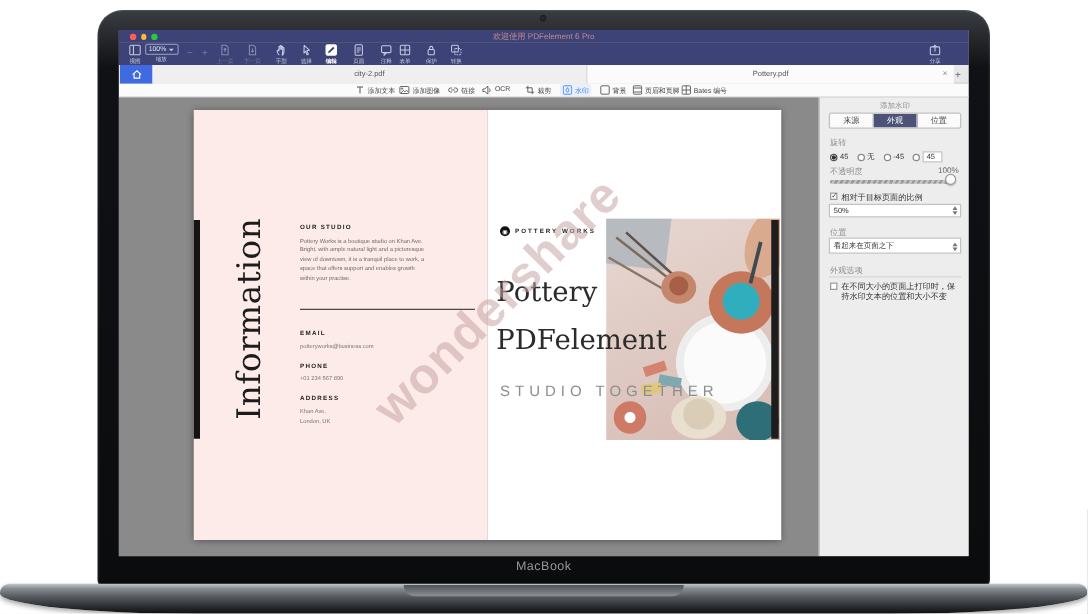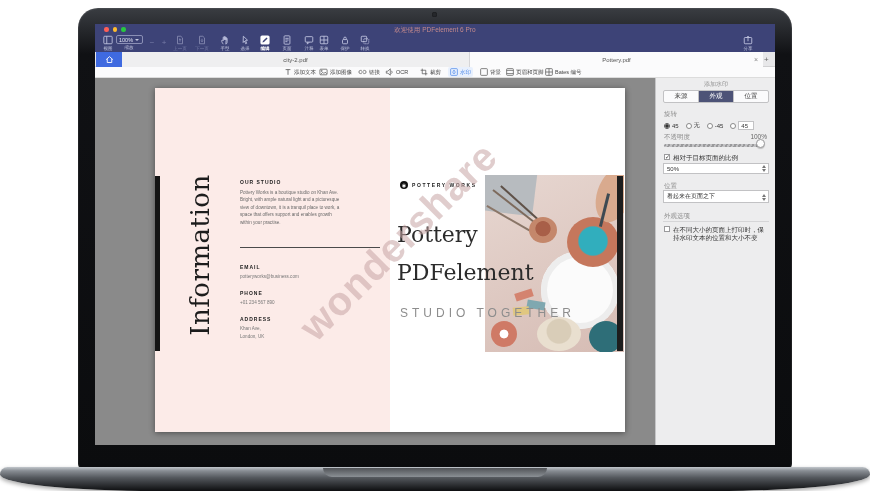--- a/index.html
+++ b/index.html
@@ -420,15 +420,16 @@
 
       <div class="p-lbl" style="top:134px">外观选项</div>
       <div class="sep" style="top:143px"></div>
       <div class="chk-row" style="left:8px;top:148px;width:104px">
         <div class="chk"></div>
         <span style="line-height:8px">在不同大小的页面上打印时，保持水印文本的位置和大小不变</span>
       </div>
     </div>
   </div>
 
+  <div class="macbook-label" style="left:78px">MacBook</div>
   <div class="base"></div>
   <div class="notch"></div>
 </div>
 
 </body></html>

